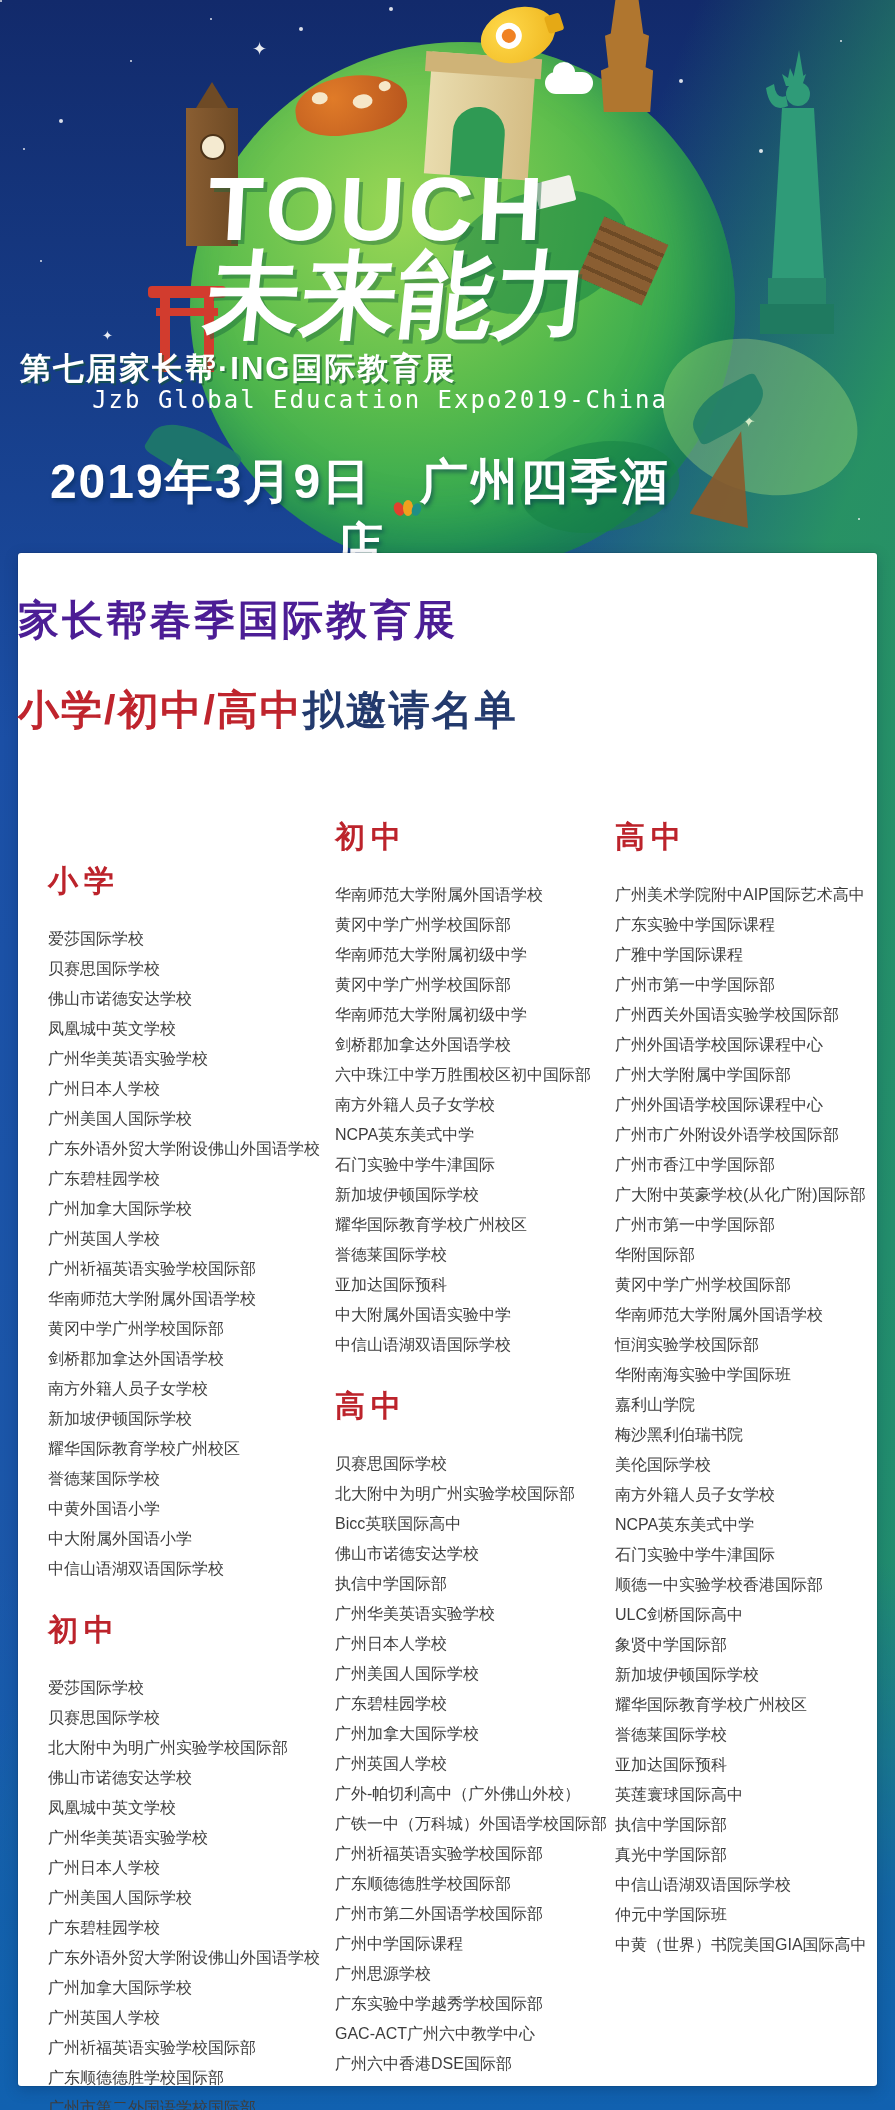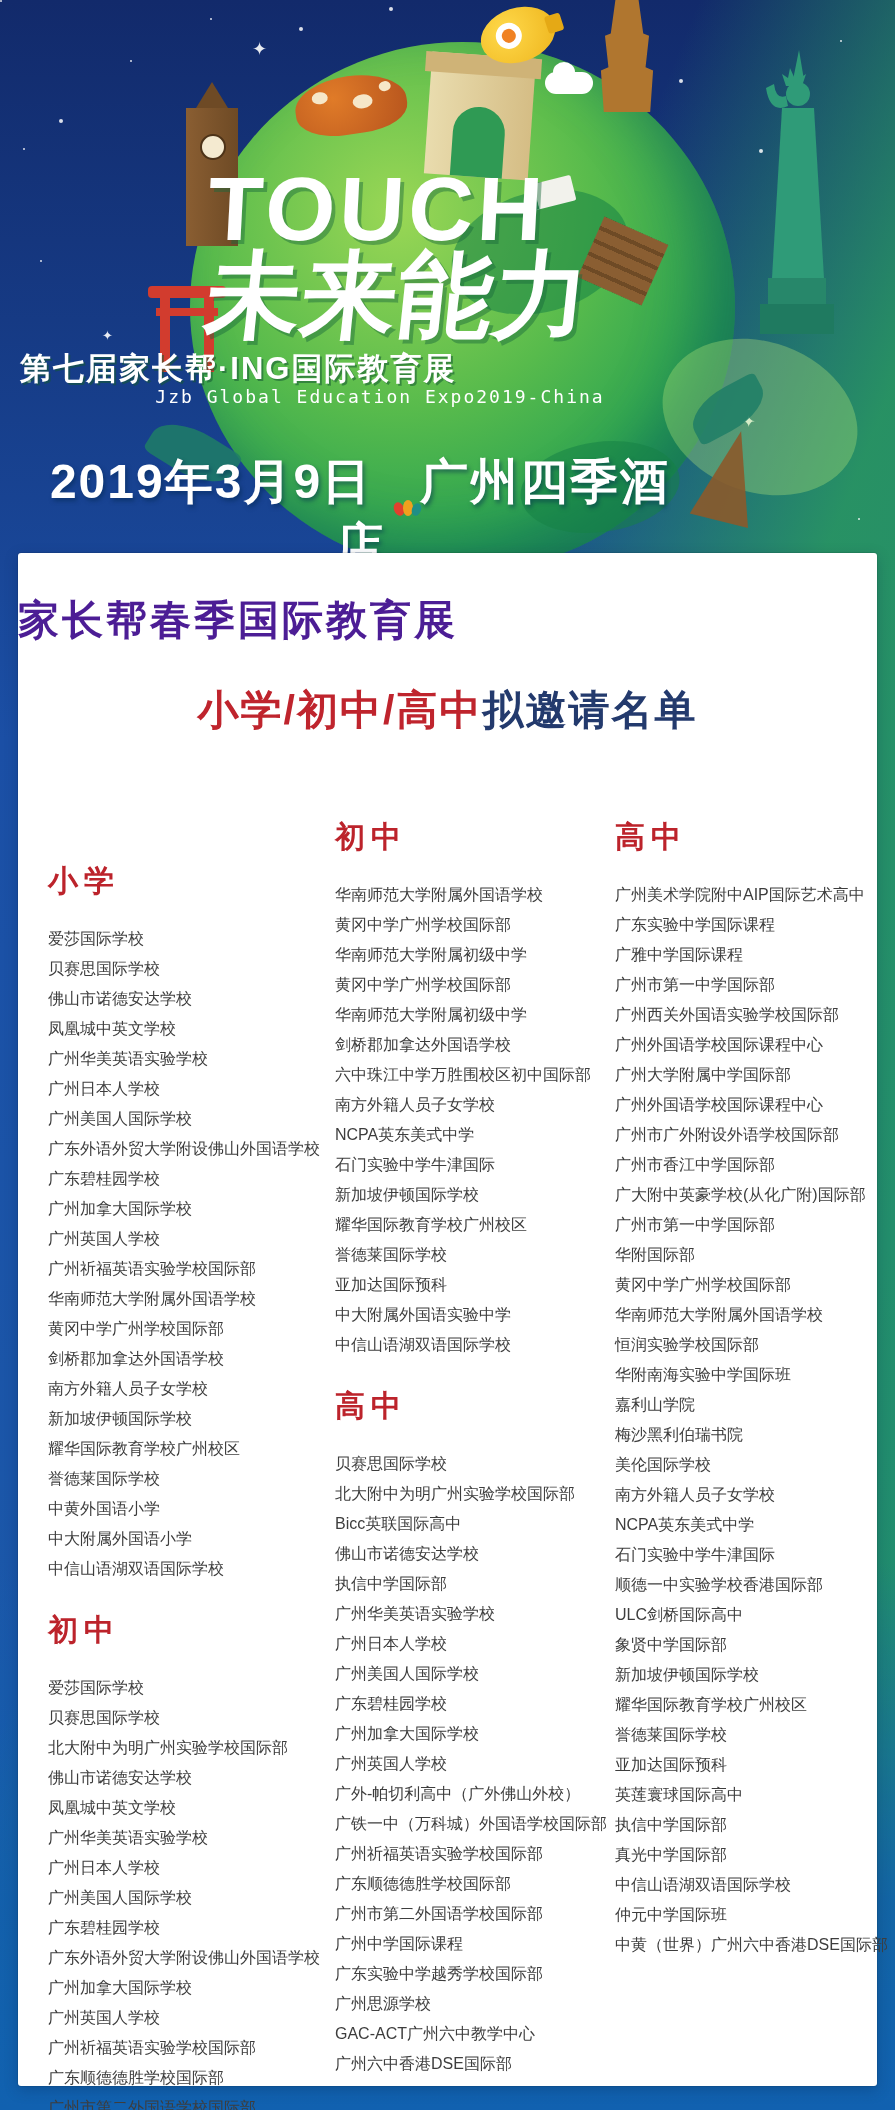--- a/index.html
+++ b/index.html
@@ -60,35 +60,35 @@
   .l1{left:148px;top:430px;width:90px;height:46px;transform:rotate(32deg);}
   .l2{left:688px;top:388px;width:80px;height:42px;transform:rotate(-28deg);}
   
   .logo-touch{position:absolute;left:208px;top:158px;font-size:90px;font-weight:800;color:#fff;
     letter-spacing:4px;transform:skewX(-3deg);text-shadow:4px 4px 0 rgba(25,105,60,.45);z-index:3;}
   .logo-cn{position:absolute;left:206px;top:246px;font-size:95px;font-weight:800;color:#fff;
     letter-spacing:1px;transform:skewX(-6deg);text-shadow:4px 4px 0 rgba(25,105,60,.45);z-index:3;line-height:1.05;}
   .expo-line{position:absolute;left:20px;top:348px;width:720px;text-align:left;color:#fff;
     font-size:31px;font-weight:700;letter-spacing:2px;text-shadow:2px 2px 0 rgba(20,90,50,.55);z-index:3;}
   .expo-en{position:absolute;left:20px;top:386px;width:720px;text-align:center;color:#fff;
-    font-family:"DejaVu Sans Mono","Liberation Mono",monospace;font-size:18px;letter-spacing:2px;z-index:3;}
+    font-family:"DejaVu Sans Mono","Liberation Mono",monospace;font-size:24px;letter-spacing:2px;z-index:3;}
   .date-line{position:absolute;left:30px;top:450px;width:660px;text-align:center;color:#fff;
     font-size:48px;font-weight:800;letter-spacing:2px;text-shadow:2px 3px 4px rgba(0,40,80,.5);z-index:3;}
   .date-line .venue{margin-left:48px;}
   .bird{position:absolute;left:392px;top:498px;width:30px;height:26px;z-index:3;}
   .bird i{position:absolute;border-radius:50%;}
   .bird .d1{left:2px;top:4px;width:10px;height:14px;background:#e0402e;transform:rotate(-20deg);}
   .bird .d2{left:11px;top:2px;width:10px;height:16px;background:#f0a01e;}
   .bird .d3{left:20px;top:5px;width:9px;height:13px;background:#1f8f85;transform:rotate(20deg);}
   
   .card{position:absolute;left:18px;top:553px;width:859px;height:1533px;background:#fff;
     border-radius:3px;box-shadow:0 0 0 1px rgba(0,0,0,.08),0 4px 14px rgba(0,30,70,.25);z-index:4;}
   .card-title{position:absolute;left:0;top:40px;width:100%;text-align:left;
     font-size:41px;font-weight:800;color:#4c1d95;letter-spacing:3px;}
-  .card-subtitle{position:absolute;left:0;top:130px;width:100%;text-align:center;
+  .card-subtitle{position:absolute;left:0;top:130px;width:100%;
     font-size:41px;font-weight:800;letter-spacing:2px;color:#233a6d;}
   .card-subtitle .red{color:#bf242d;}
   .sort-note{position:absolute;left:0;top:210px;width:100%;text-align:center;
     font-size:17px;color:#949494;letter-spacing:4px;}
   .col{position:absolute;top:266px;}
   .col-0{left:30px;margin-top:44px;}
   .col-1{left:317px;}
   .col-2{left:597px;}
   .sec-heading{font-size:30px;line-height:36px;font-weight:800;color:#bc232b;
     letter-spacing:6px;margin-bottom:25px;}
@@ -240,22 +240,22 @@
         <div class="school-item">广州美国人国际学校</div>
         <div class="school-item">广东碧桂园学校</div>
         <div class="school-item">广州加拿大国际学校</div>
         <div class="school-item">广州英国人学校</div>
         <div class="school-item">广外-帕切利高中（广外佛山外校）</div>
         <div class="school-item">广铁一中（万科城）外国语学校国际部</div>
         <div class="school-item">广州祈福英语实验学校国际部</div>
         <div class="school-item">广东顺德德胜学校国际部</div>
         <div class="school-item">广州市第二外国语学校国际部</div>
         <div class="school-item">广州中学国际课程</div>
+        <div class="school-item">广州思源学校</div>
         <div class="school-item">广东实验中学越秀学校国际部</div>
-        <div class="school-item">广州思源学校</div>
         <div class="school-item">GAC-ACT广州六中教学中心</div>
         <div class="school-item">广州六中香港DSE国际部</div>
       </div>
     <div class="col col-2">
         <div class="sec-heading">高中</div>
         <div class="school-item">广州美术学院附中AIP国际艺术高中</div>
         <div class="school-item">广东实验中学国际课程</div>
         <div class="school-item">广雅中学国际课程</div>
         <div class="school-item">广州市第一中学国际部</div>
         <div class="school-item">广州西关外国语实验学校国际部</div>
@@ -282,16 +282,16 @@
         <div class="school-item">象贤中学国际部</div>
         <div class="school-item">新加坡伊顿国际学校</div>
         <div class="school-item">耀华国际教育学校广州校区</div>
         <div class="school-item">誉德莱国际学校</div>
         <div class="school-item">亚加达国际预科</div>
         <div class="school-item">英莲寰球国际高中</div>
         <div class="school-item">执信中学国际部</div>
         <div class="school-item">真光中学国际部</div>
         <div class="school-item">中信山语湖双语国际学校</div>
         <div class="school-item">仲元中学国际班</div>
-        <div class="school-item">中黄（世界）广州六中香港DSE国际部</div>
+        <div class="school-item">中黄（世界）书院美国GIA国际高中</div>
       </div>
   </div>
 </div>
 
 </body></html>

